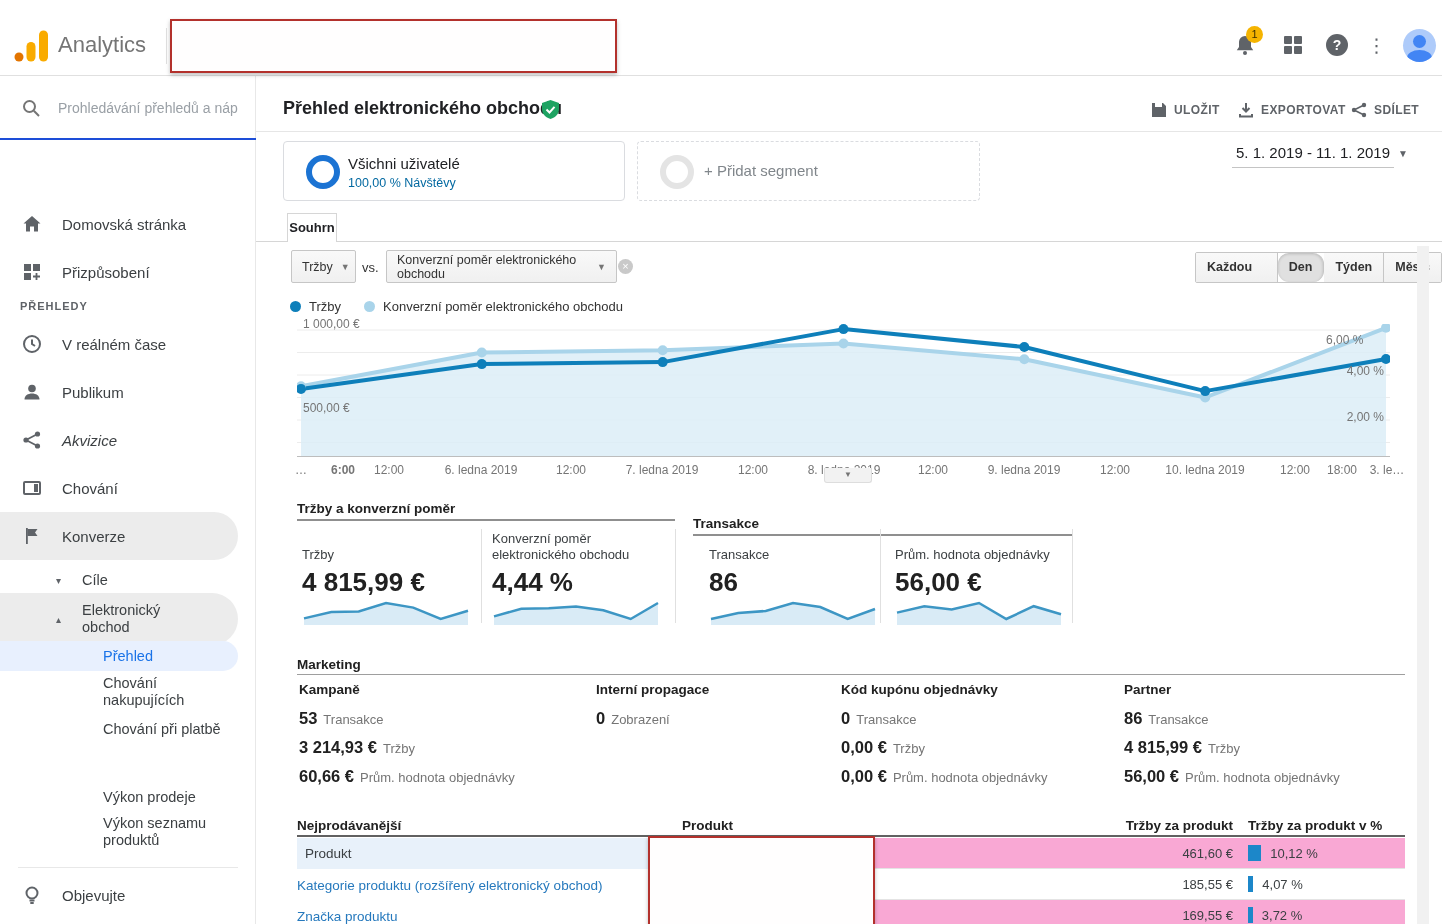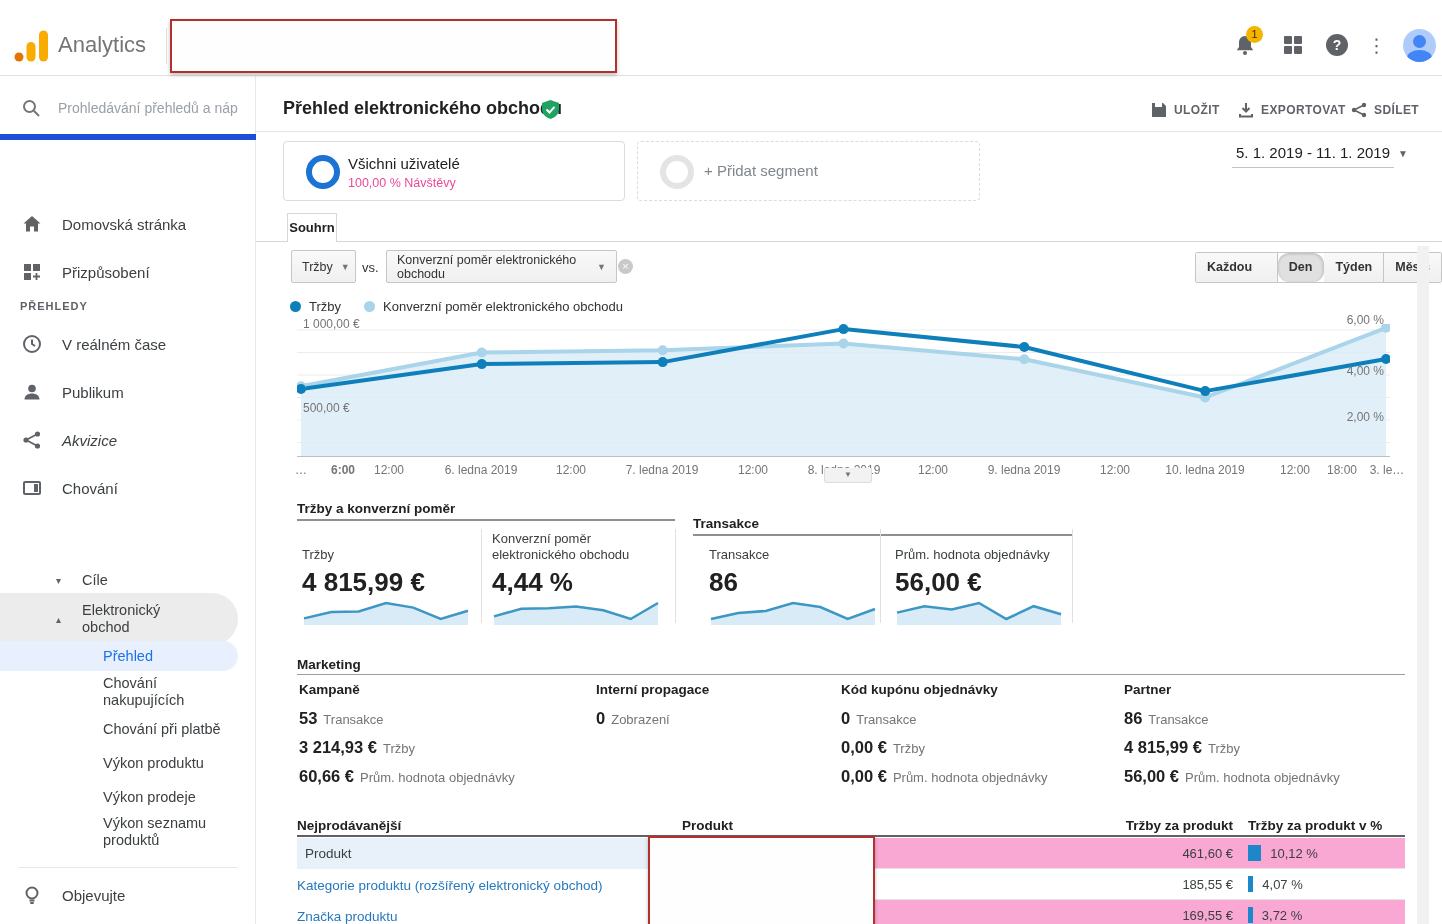--- a/index.html
+++ b/index.html
@@ -22,21 +22,21 @@
   #avatar .body { position:absolute; left:4px; top:21px; width:25px; height:16px; border-radius:50%; background:#4285f4; }
   .dots-icon { font-size:19px; color:#5f6368; line-height:26px; text-align:center; }
 
   
   .redaction { position:absolute; background:#fffefe; border:2px solid #b3312c;
                box-shadow:0 2px 4px rgba(0,0,0,.25); }
 
   
   #sidebar { position:absolute; left:0; top:60px; width:256px; height:864px; background:#fff;
              border-right:1px solid #e8e8e8; z-index:10; }
-  #search-row { position:absolute; left:0; top:0; width:256px; height:64px; border-bottom:6px solid #1d4ed8; }
+  #search-row { position:absolute; left:0; top:0; width:256px; height:64px; border-bottom:2px solid #1d4ed8; }
   #search-input { position:absolute; left:58px; top:18px; width:185px; height:28px; border:none; outline:none;
                   font-size:14px; color:#3c4043; font-family:"Liberation Sans",sans-serif; }
   #search-input::placeholder { color:#9aa0a6; }
   .nav-item { position:absolute; left:0; width:256px; height:48px; display:flex; align-items:center;
               font-size:15px; color:#3c4043; cursor:pointer; }
   .nav-item .nicon { position:absolute; left:22px; width:20px; height:20px; }
   .nav-item .nlabel { margin-left:62px; }
   .section-label { position:absolute; left:20px; font-size:11px; font-weight:bold; letter-spacing:1px; color:#5f6368; }
   .pill-gray { background:#ececec; border-radius:0 26px 26px 0; width:238px; }
   .pill-blue { background:#e8f0fe; border-radius:0 17px 17px 0; width:238px; }
@@ -52,21 +52,21 @@
   #shield-ok { position:absolute; left:542px; top:84px; width:17px; height:19px; }
   .action-btn { position:absolute; top:84px; height:20px; display:flex; align-items:center; gap:7px;
                 font-size:12px; font-weight:bold; letter-spacing:.4px; color:#5f6368; cursor:pointer; }
   #main-divider { position:absolute; left:256px; top:115px; width:1186px; height:1px; background:#e6e6e6; }
 
   
   .seg-card { position:absolute; top:125px; height:60px; background:#fff; border:1px solid #dadce0;
               border-radius:4px; cursor:pointer; }
   .donut { position:absolute; left:22px; top:13px; width:34px; height:34px; border-radius:50%; }
   .seg-title { position:absolute; left:64px; top:13px; font-size:15px; color:#202124; }
-  .seg-sub { position:absolute; left:64px; top:34px; font-size:12.5px; color:#ec4899; }
+  .seg-sub { position:absolute; left:64px; top:34px; font-size:12.5px; color:#0369a1; }
   #date-range { position:absolute; left:1232px; top:128px; font-size:15px; color:#202124;
                 border-bottom:1px solid #c4c4c4; padding:0 4px 6px 4px; cursor:pointer; }
   #date-caret { position:absolute; left:1398px; top:132px; font-size:10px; color:#5f6368; }
 
   
   #tab-line { position:absolute; left:256px; top:225px; width:1186px; height:1px; background:#d6d6d6; }
   #tab-souhrn { position:absolute; left:287px; top:197px; width:50px; height:29px; background:#fff;
                 border:1px solid #d6d6d6; border-bottom:none; text-align:center; line-height:28px;
                 font-size:13px; font-weight:bold; color:#202124; z-index:2; cursor:pointer; }
   .selectbox { position:absolute; top:234px; height:33px; background:linear-gradient(#f9f9f9,#f0f0f0);
@@ -221,40 +221,44 @@
         </svg>
       <span class="nlabel">Akvizice</span>
     </div>
     <div class="nav-item" style="top:388px;">
       <svg class="nicon" viewBox="0 0 20 20">
         <rect x="2" y="4" width="16" height="12" rx="1" fill="none" stroke="#5f6368" stroke-width="2"></rect>
         <rect x="12" y="6" width="4" height="8" fill="#5f6368"></rect>
         </svg>
       <span class="nlabel">Chování</span>
     </div>
+    <div class="nav-item pill-gray" style="top:436px;">
+      <svg class="nicon" viewBox="0 0 20 20" fill="#5f6368">
+        <rect x="4" y="2" width="1.8" height="16"></rect>
+          <path d="M5.5 3 H15.5 L13 6.5 L15.5 10 H5.5 Z"></path>
+        </svg>
+      <span class="nlabel">Konverze</span>
+    </div>
 
     <div class="subitem sub1" style="top:490px;height:28px;">
       <span class="arr">▾</span>
       <span>Cíle</span>
     </div>
     <div class="subitem sub1 pill-gray" style="top:517px;height:52px;">
       <span class="arr">▴</span>
       <span style="width:120px;">Elektronický obchod</span>
     </div>
     <div class="subitem sub2 pill-blue" style="top:565px;height:30px;color:#1a73e8;">
       <span>Přehled</span>
     </div>
     <div class="subitem sub2" style="top:598px;height:36px;">
       <span style="width:118px;">Chování nakupujících</span>
     </div>
     <div class="subitem sub2" style="top:640px;height:26px;">
       <span>Chování při platbě</span>
-    </div>
-    <div class="subitem sub2" style="top:674px;height:26px;">
-      <span>Výkon produktu</span>
     </div>
     <div class="subitem sub2" style="top:708px;height:26px;">
       <span>Výkon prodeje</span>
     </div>
     <div class="subitem sub2" style="top:738px;height:36px;">
       <span style="width:118px;">Výkon seznamu produktů</span>
     </div>
 
     <div class="side-divider" style="top:791px;"></div>
 
@@ -370,21 +374,21 @@
         <circle cx="365.7" cy="38.1" r="5" fill="#0e7fba"></circle>
         <circle cx="546.5" cy="5.1" r="5" fill="#0e7fba"></circle>
         <circle cx="727.3" cy="23.0" r="5" fill="#0e7fba"></circle>
         <circle cx="908.2" cy="67.1" r="5" fill="#0e7fba"></circle>
         <circle cx="1089.0" cy="35.0" r="5" fill="#0e7fba"></circle>
       </svg>
   </div>
   <div id="axis-base"></div>
   <div class="yl" style="left:303px;top:301px;">1 000,00 €</div>
   <div class="yl" style="left:303px;top:385px;">500,00 €</div>
-  <div class="yl" style="left:1326px;top:297px;width:58px;text-align:right;">6,00 %</div>
+  <div class="yl" style="left:1326px;top:317px;width:58px;text-align:left;">6,00 %</div>
   <div class="yl" style="left:1326px;top:348px;width:58px;text-align:right;">4,00 %</div>
   <div class="yl" style="left:1326px;top:394px;width:58px;text-align:right;">2,00 %</div>
   <div id="xticks">
       <span style="left: 4px;">…</span>
       <span style="left: 46px; font-weight: bold;">6:00</span>
       <span style="left: 92px;">12:00</span>
       <span style="left: 184px;">6. ledna 2019</span>
       <span style="left: 274px;">12:00</span>
       <span style="left: 365px;">7. ledna 2019</span>
       <span style="left: 456px;">12:00</span>

